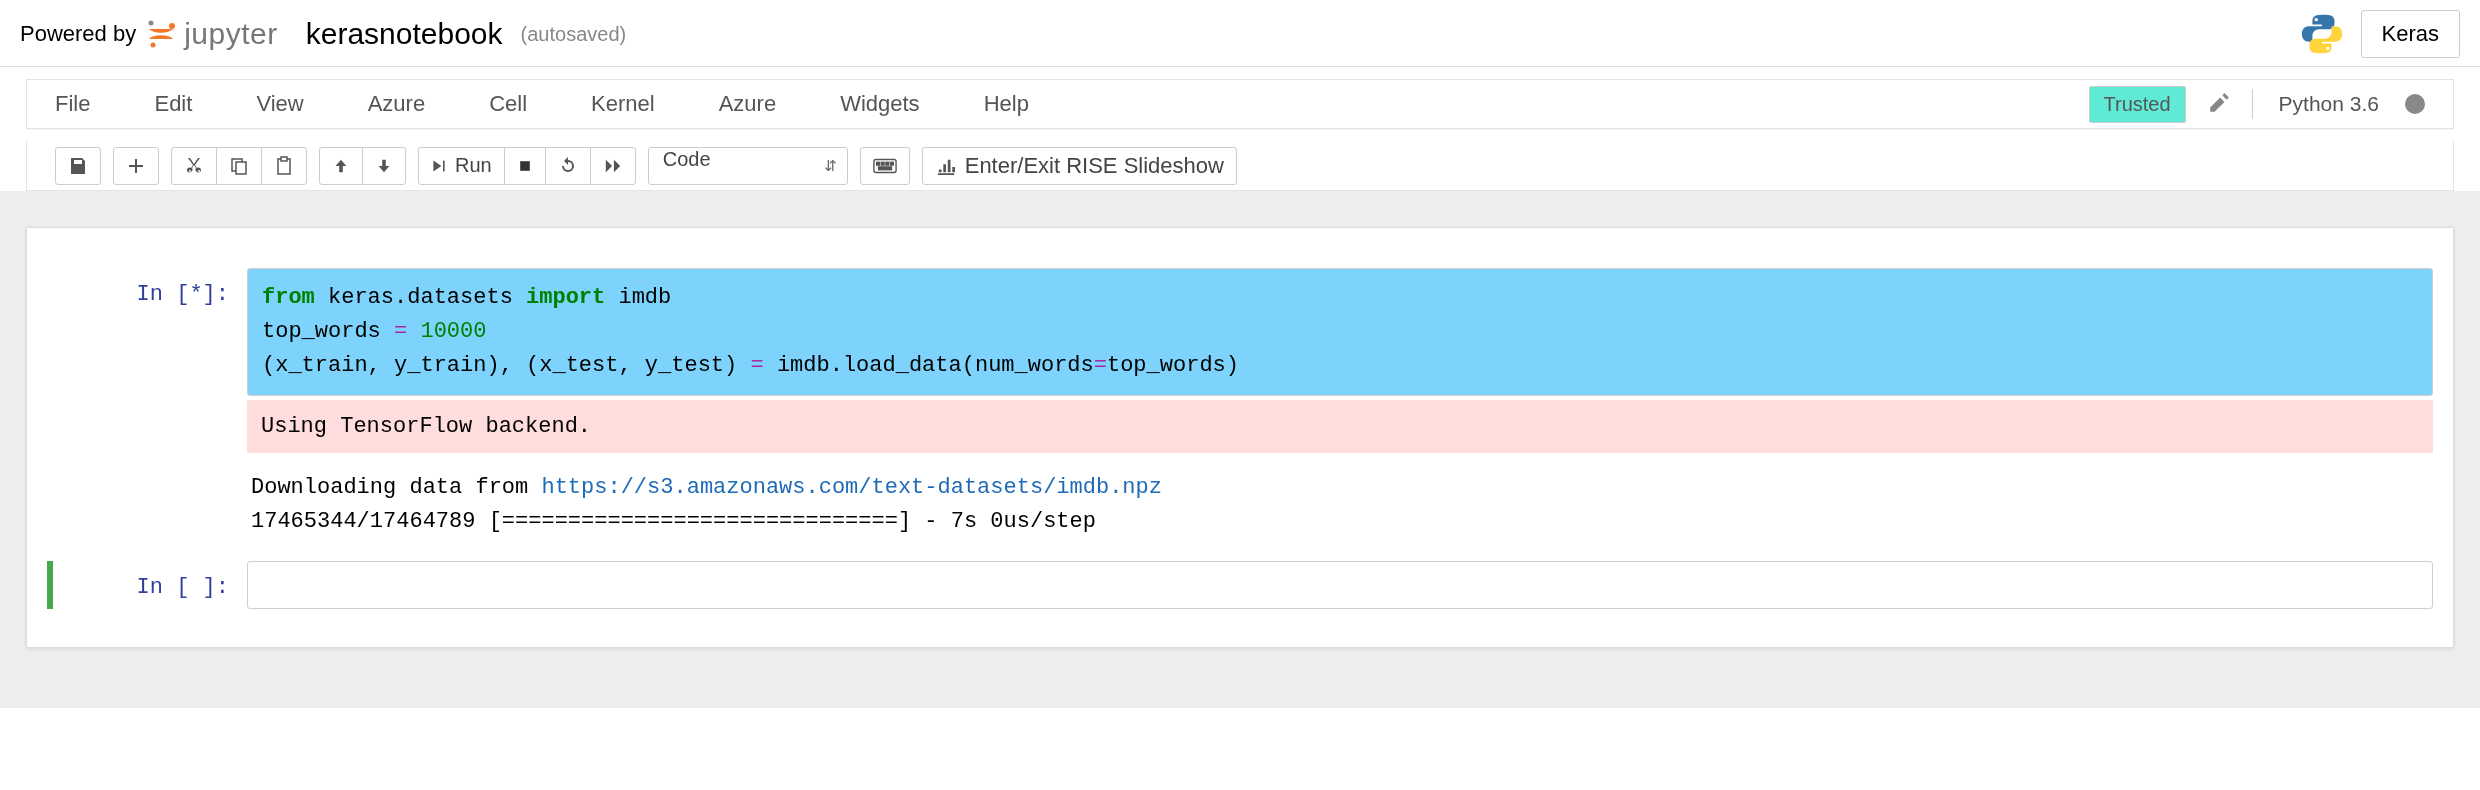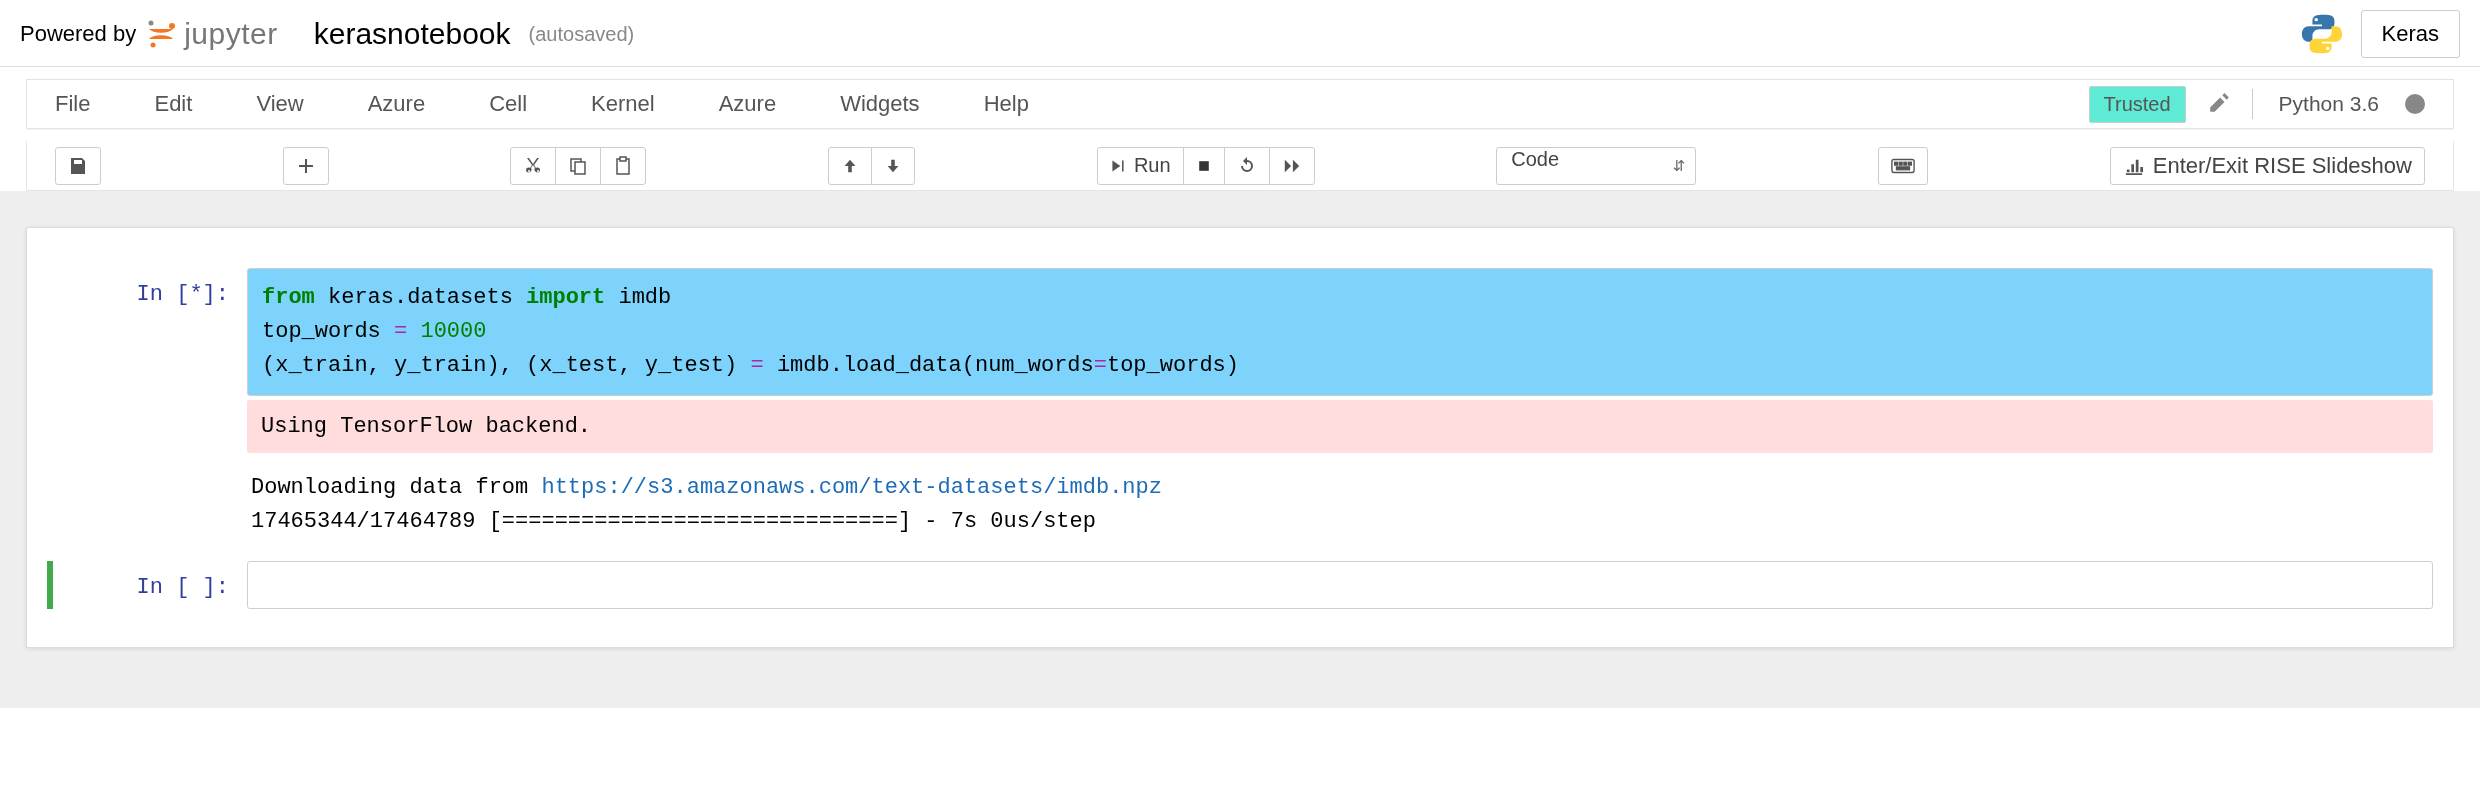--- a/index.html
+++ b/index.html
@@ -14,21 +14,21 @@
 .header {
   display: flex;
   align-items: center;
   padding: 10px 20px 8px;
   background: #fff;
   border-bottom: 1px solid #ddd;
 }
 .powered-by { font-size: 22px; margin-right: 8px; font-weight: 400;}
 .jup-logo-wrap { display: flex; align-items: center; gap: 6px; }
 .jup-text { font-family: Helvetica, Arial, sans-serif; font-size: 30px; color: #777; letter-spacing: .5px; }
-.nb-name { font-size: 30px; color: #000; margin-left: 36px; font-weight: 400;}
+.nb-name { font-size: 30px; color: #000; margin-left: 28px; font-weight: 400;}
 .autosave { font-size: 20px; color: #888; margin-left: 18px; }
 .header-right { margin-left: auto; display: flex; align-items: center; gap: 16px; }
 .keras-btn { border: 1px solid #ccc; background: #fff; padding: 10px 20px; font-size: 22px; border-radius: 3px; cursor: pointer; }
 .python-logo svg { display: block; }
 
 .menubar {
   display: flex;
   align-items: center;
   padding: 0 28px;
   height: 50px;
@@ -48,21 +48,20 @@
 .toolbar {
   display: flex;
   align-items: center;
   padding: 8px 28px;
   border: 1px solid #e4e4e4;
   border-top: none;
   margin: 0 26px;
   height: 50px;
   gap: 12px;
   background:#fff;
-  justify-content:space-between;
 }
 .tbtn {
   border: 1px solid #ccc;
   background: #fff;
   height: 38px;
   min-width: 40px;
   padding: 0 12px;
   border-radius: 3px;
   cursor: pointer;
   display: flex;

